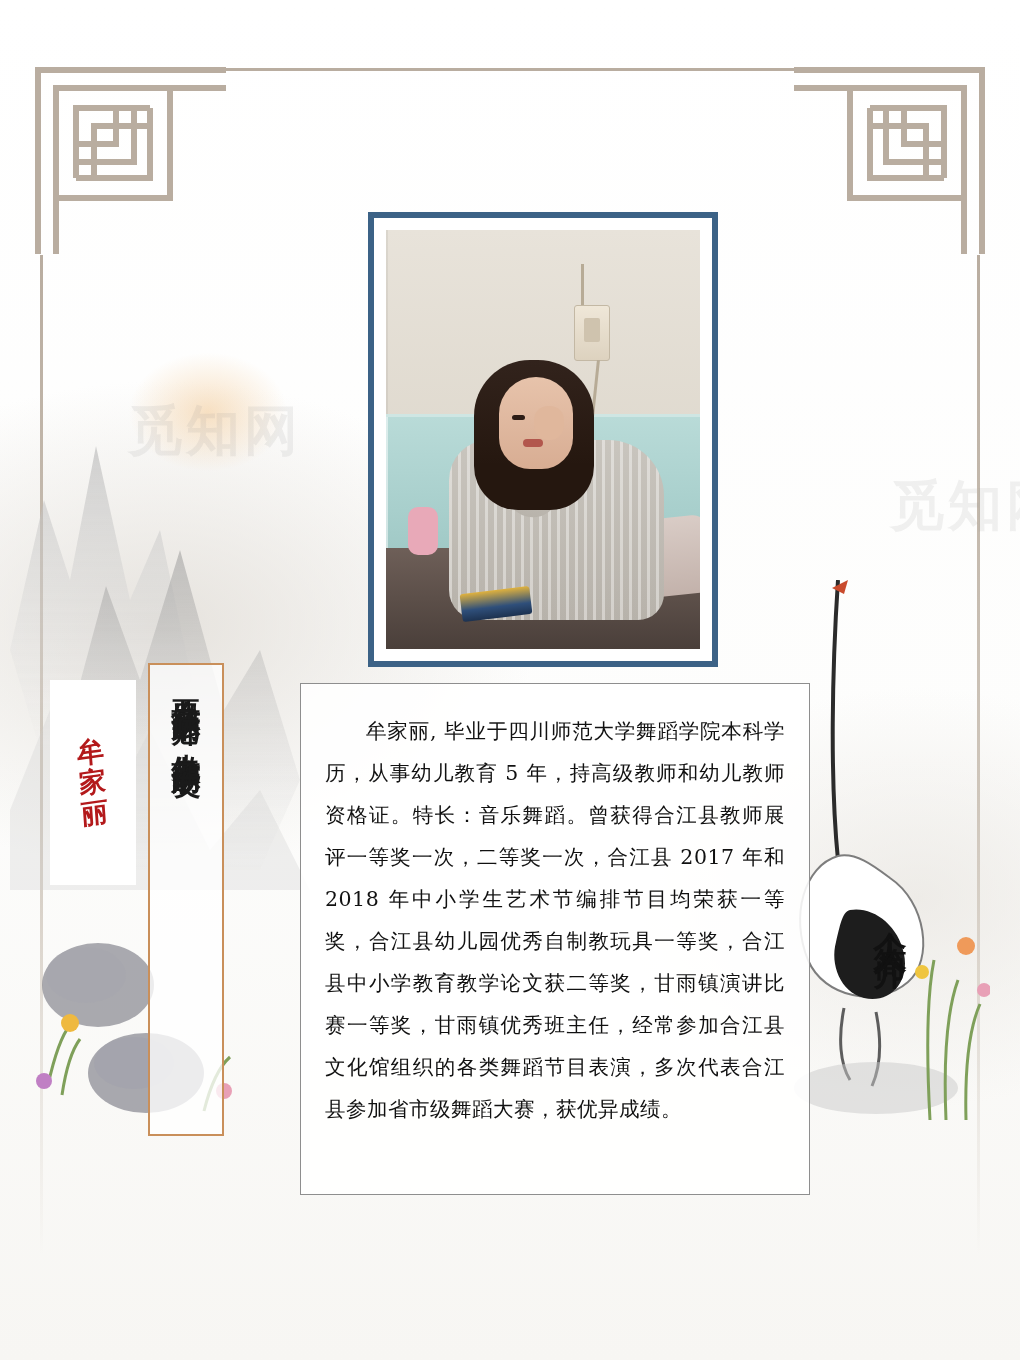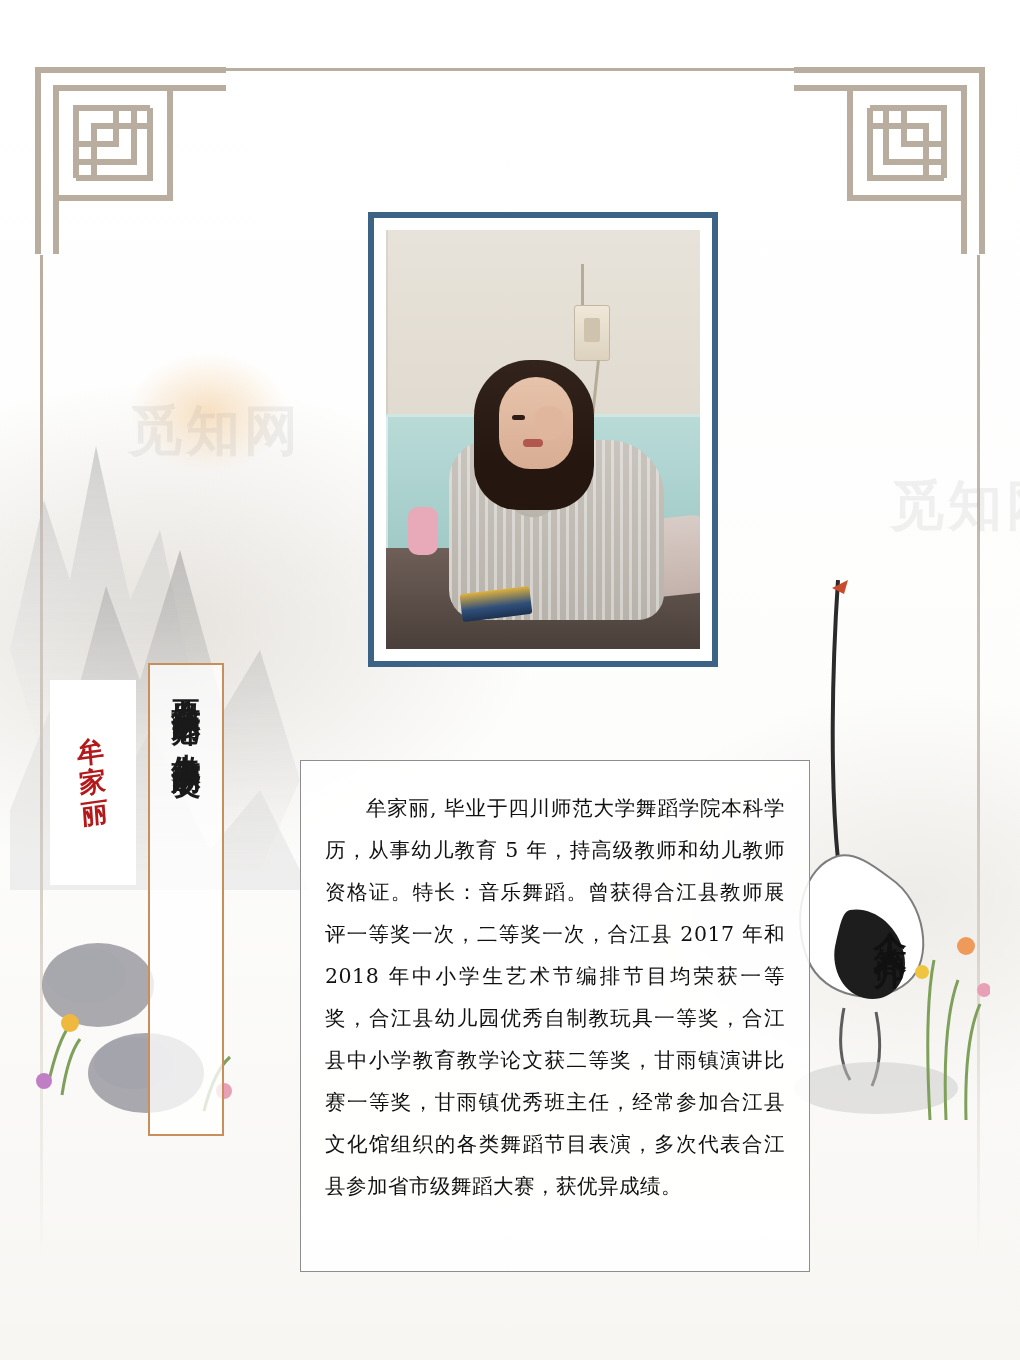--- a/index.html
+++ b/index.html
@@ -292,21 +292,21 @@
     font-weight: 700;
     font-size: 33px;
     letter-spacing: 8px;
     color: #111111;
   }
 
   
   .bio-box {
     position: absolute;
     left: 300px;
-    top: 760px;
+    top: 683px;
     width: 510px;
     height: 512px;
     border: 1px solid #8e8e8e;
     background: rgba(255,255,255,0.88);
     box-sizing: border-box;
     padding: 26px 24px 20px 24px;
   }
   .bio-text {
     margin: 0;
     font-family: "DejaVu Serif", "Liberation Serif", serif;

